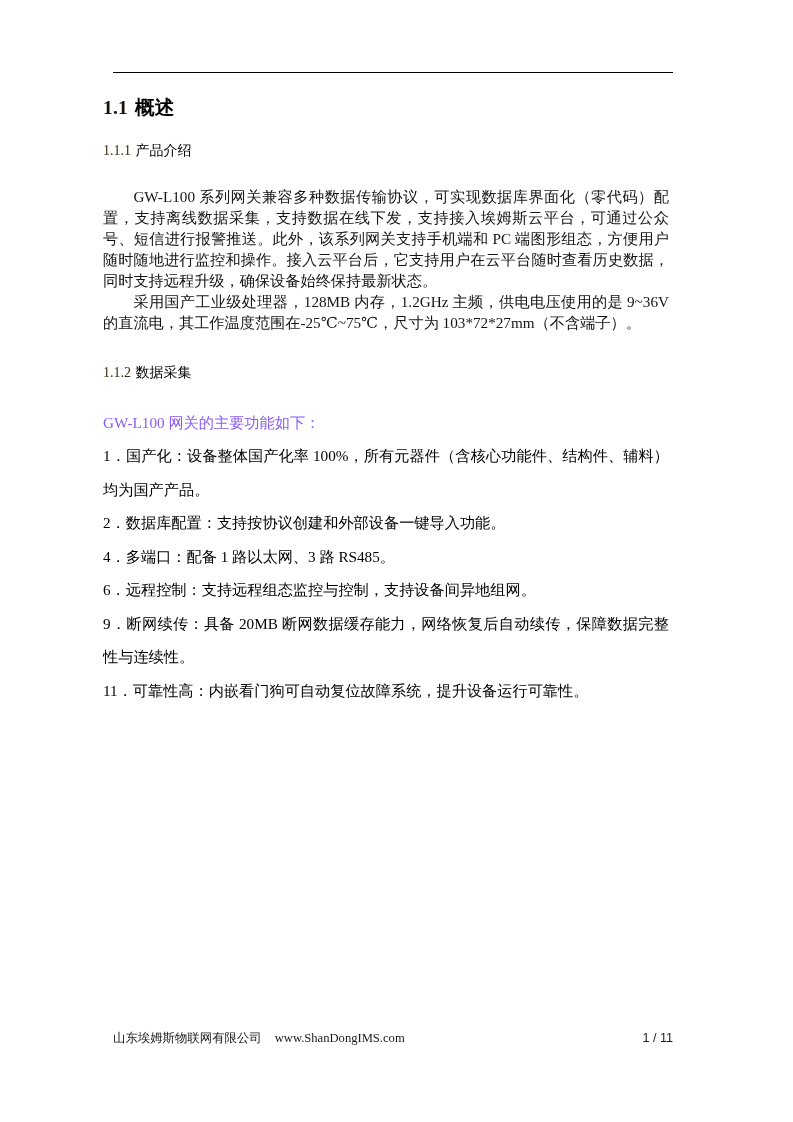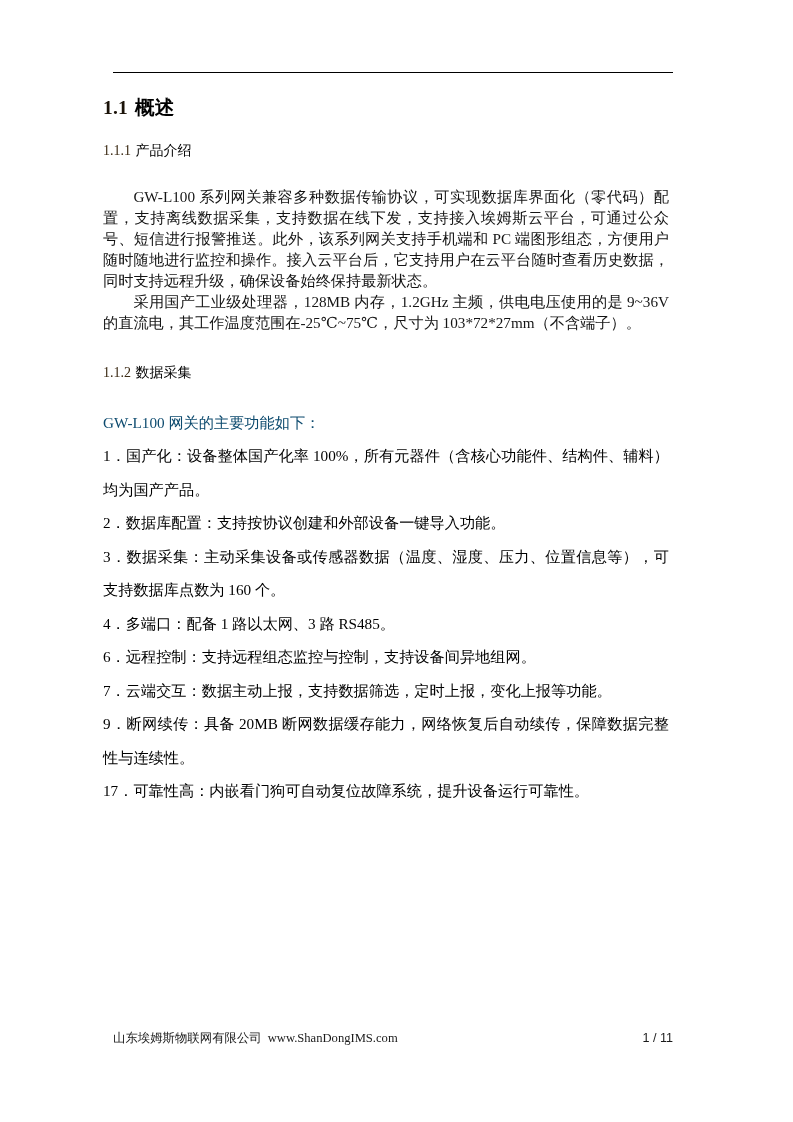--- a/index.html
+++ b/index.html
@@ -91,39 +91,39 @@
     line-height: 33.5px;
     text-align: justify;
     text-justify: inter-ideograph;
     color: #000000;
   }
   .lead-line {
     margin: 0;
     padding: 0;
     font-size: 15.2px;
     line-height: 33.5px;
-    color: #0c4a6e;
+    color: #8b5cf6;
   }
 
   
   .footer {
     position: absolute;
     left: 113px;
     top: 1030px;
     width: 560px;
     display: flex;
     align-items: baseline;
     justify-content: space-between;
     font-size: 12.6px;
     color: #1a1a1a;
   }
   .footer-left {
     display: flex;
     align-items: baseline;
-    gap: 6px;
+    gap: 13px;
     white-space: nowrap;
   }
   .footer-company { font-family: "DejaVu Sans", "Liberation Sans", sans-serif; font-size: 12.4px; }
   .footer-url { font-family: "Liberation Serif", "DejaVu Serif", serif; font-size: 12.6px; }
   .footer-page { font-family: Liberation Sans, sans-serif; font-size: 12.6px; white-space: nowrap; }
 </style>
 </head>
 <body>
 
 <div class="page">
@@ -146,26 +146,24 @@
     <div class="sp-before-h2b"></div>
 
     <h3 class="h-l2"><span class="num">1.1.2</span> <span class="title-cn">数据采集</span></h3>
 
     <div class="sp-after-h2b"></div>
 
     <p class="lead-line">GW-L100 网关的主要功能如下：</p>
 
     <p class="listitem">1．国产化：设备整体国产化率 100%，所有元器件（含核心功能件、结构件、辅料）均为国产产品。</p>
     <p class="listitem">2．数据库配置：支持按协议创建和外部设备一键导入功能。</p>
-    <p class="listitem">3．数据采集：主动采集设备或传感器数据（温度、湿度、压力、位置信息等），可支持数据库点数为 160 个。</p>
     <p class="listitem">4．多端口：配备 1 路以太网、3 路 RS485。</p>
     <p class="listitem">6．远程控制：支持远程组态监控与控制，支持设备间异地组网。</p>
-    <p class="listitem">7．云端交互：数据主动上报，支持数据筛选，定时上报，变化上报等功能。</p>
     <p class="listitem">9．断网续传：具备 20MB 断网数据缓存能力，网络恢复后自动续传，保障数据完整性与连续性。</p>
-    <p class="listitem">17．可靠性高：内嵌看门狗可自动复位故障系统，提升设备运行可靠性。</p>
+    <p class="listitem">11．可靠性高：内嵌看门狗可自动复位故障系统，提升设备运行可靠性。</p>
 
   </div>
 
   <div class="footer">
     <div class="footer-left">
       <span class="footer-company">山东埃姆斯物联网有限公司</span>
       <span class="footer-url">www.ShanDongIMS.com</span>
     </div>
     <div class="footer-page">1 / 11</div>
   </div>

